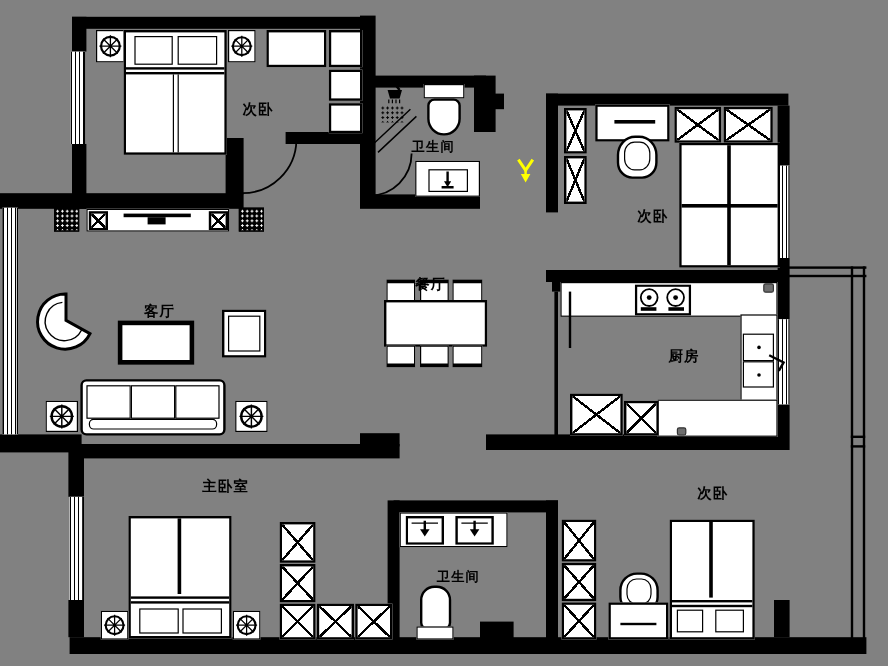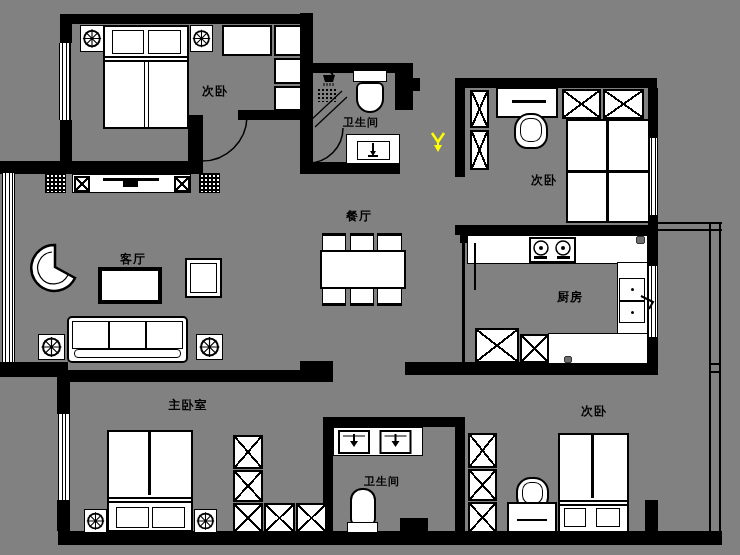--- a/index.html
+++ b/index.html
@@ -153,21 +153,21 @@
   </div>
   <div class="a lbl" style="left:133px;top:259px">客厅</div>
 
   <div class="a chtop" style="left:322px;top:233px;width:24px;height:18px"></div>
   <div class="a chtop" style="left:350px;top:233px;width:24px;height:18px"></div>
   <div class="a chtop" style="left:377px;top:233px;width:25px;height:18px"></div>
   <div class="a f" style="left:320px;top:250px;width:86px;height:39px"></div>
   <div class="a chbot" style="left:322px;top:288px;width:24px;height:18px"></div>
   <div class="a chbot" style="left:350px;top:288px;width:24px;height:18px"></div>
   <div class="a chbot" style="left:377px;top:288px;width:25px;height:18px"></div>
-  <div class="a lbl" style="left:359px;top:216px">餐厅</div>
+  <div class="a lbl" style="left:359px;top:237px">餐厅</div>
 
   <div class="a x" style="left:470px;top:90px;width:19px;height:38px"></div>
   <div class="a x" style="left:470px;top:130px;width:19px;height:40px"></div>
   <div class="a f" style="left:496px;top:87px;width:62px;height:31px"></div>
   <div class="a blk" style="left:512px;top:100px;width:34px;height:3px"></div>
   <div class="a chair" style="left:514px;top:113px;width:34px;height:36px">
     <div class="a" style="left:4px;top:3px;width:22px;height:24px;border:1px solid #000;border-radius:40%;background:#fff"></div>
   </div>
   <div class="a x" style="left:562px;top:89px;width:39px;height:30px"></div>
   <div class="a x" style="left:603px;top:89px;width:41px;height:30px"></div>

